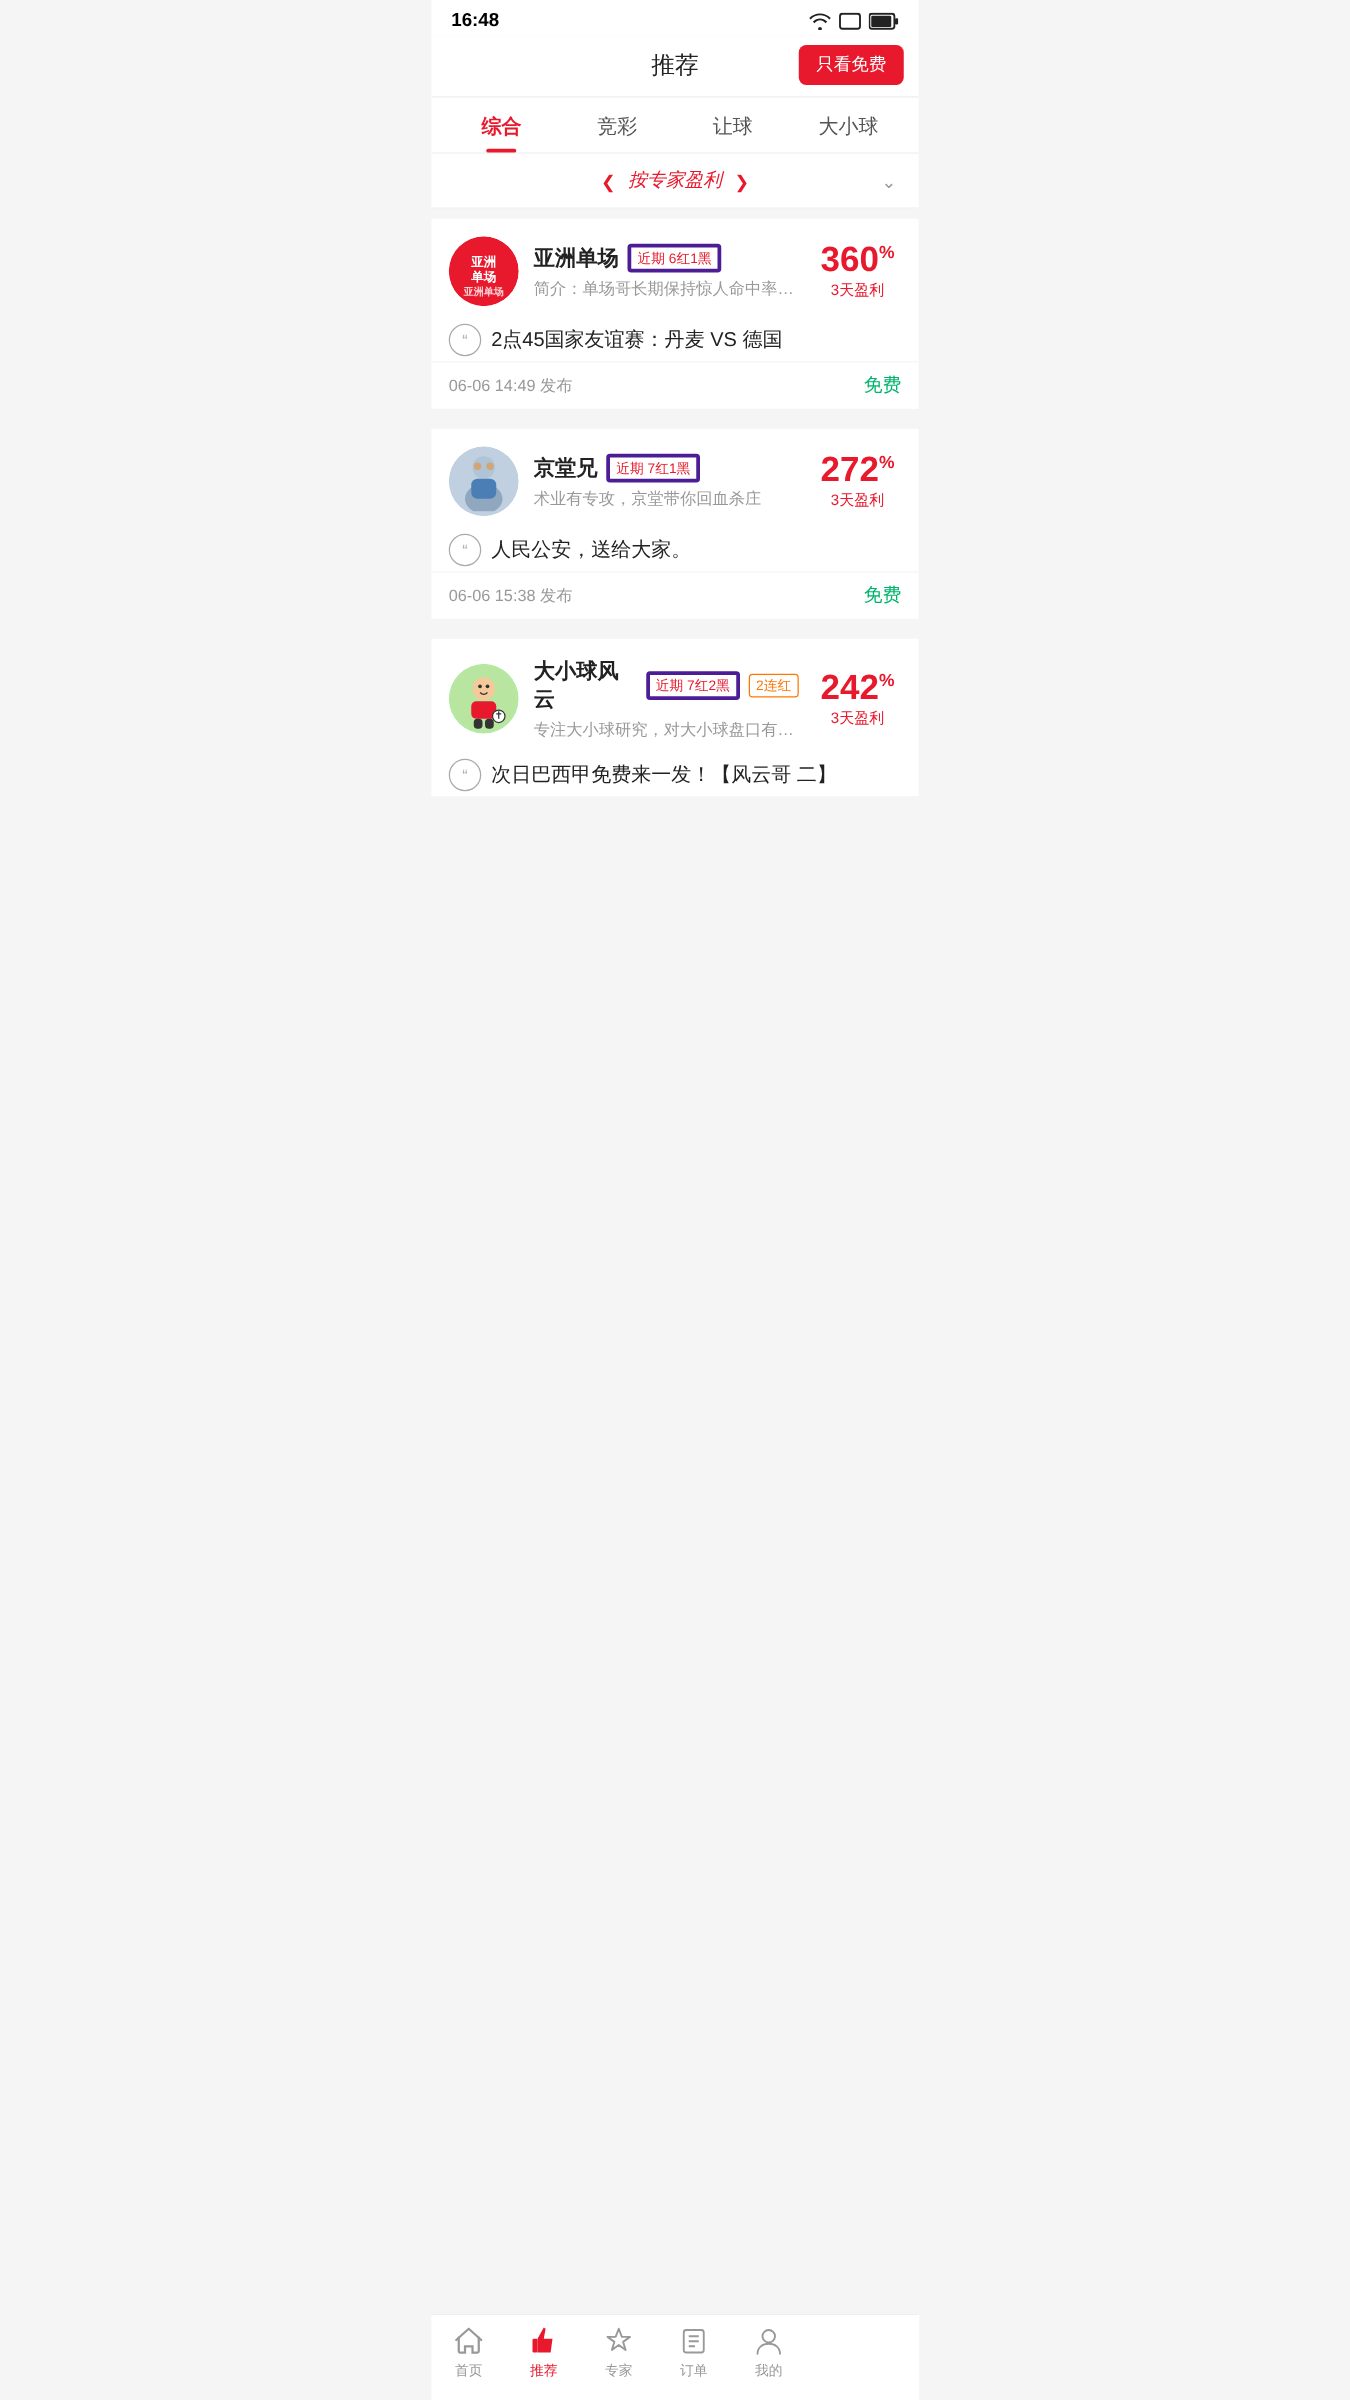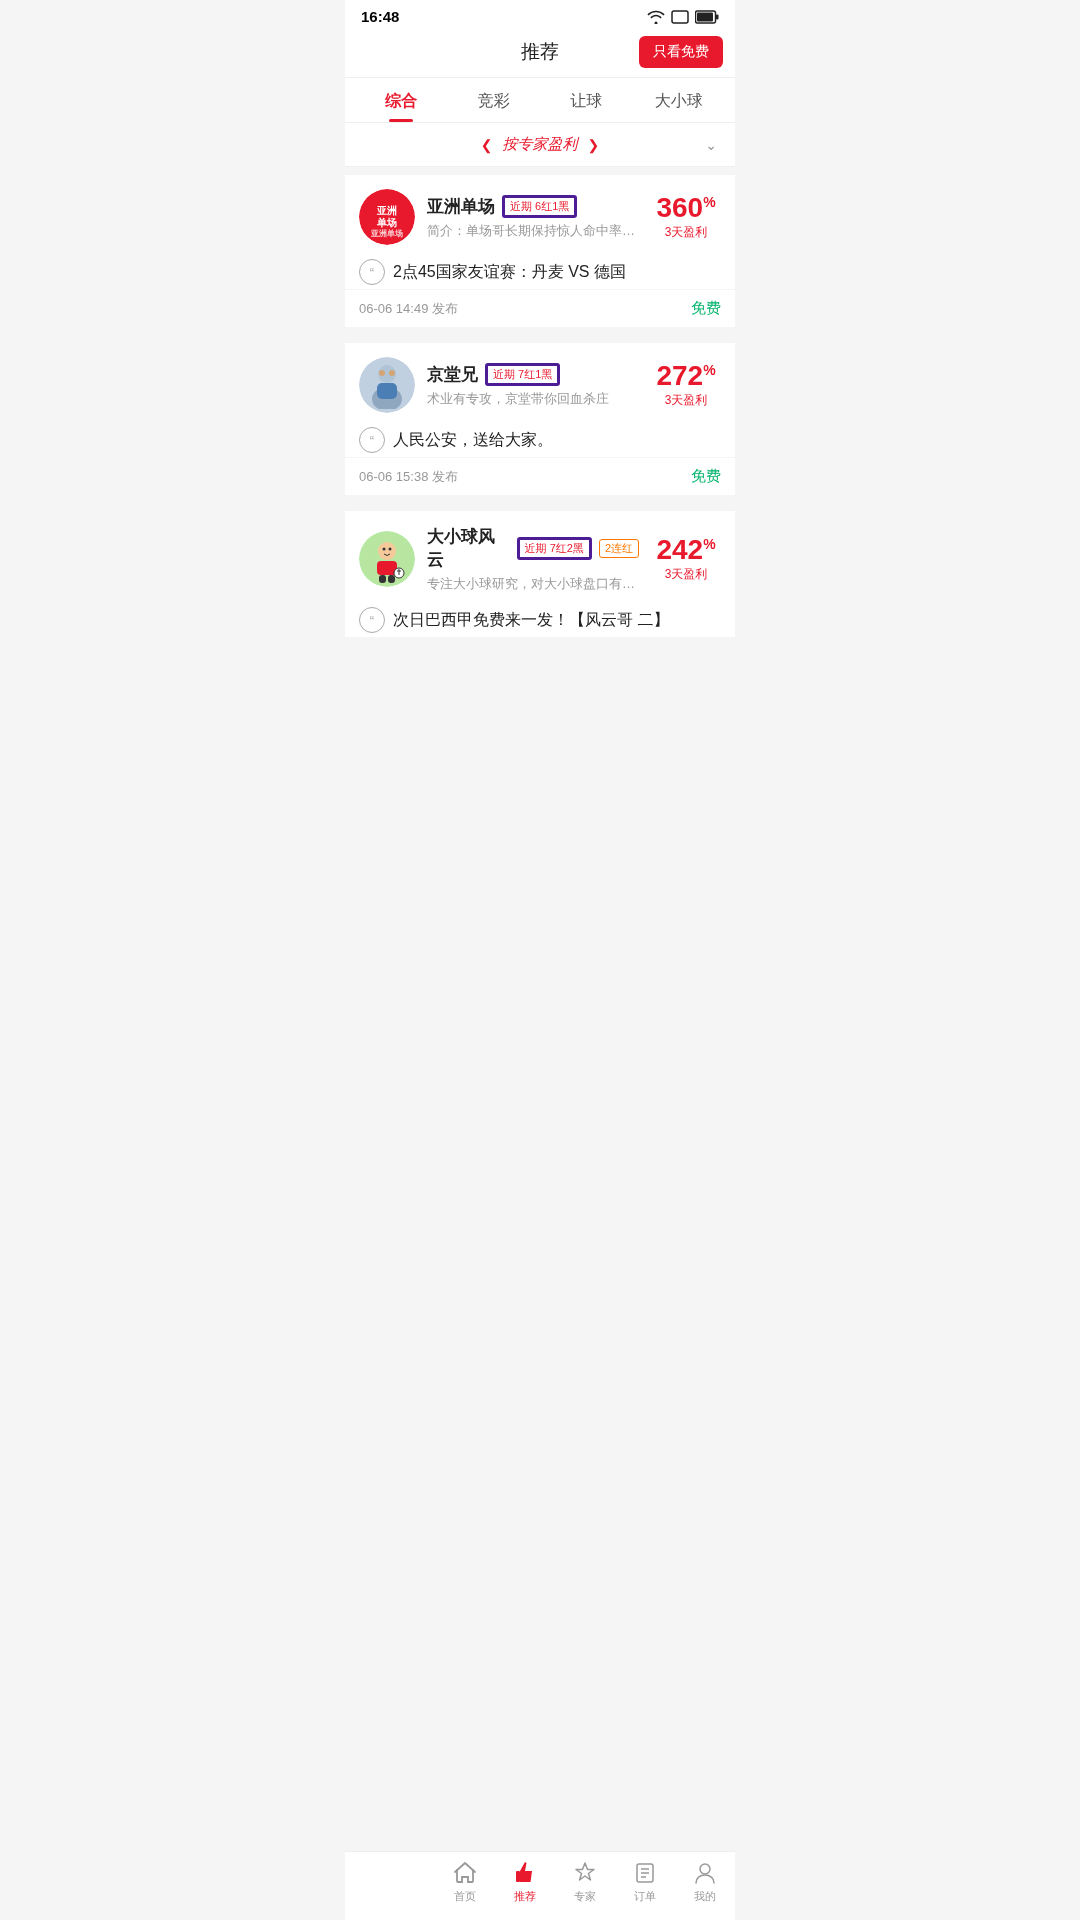--- a/index.html
+++ b/index.html
@@ -281,21 +281,21 @@
     }
     .bottom-nav {
       position: fixed;
       bottom: 0;
       left: 50%;
       transform: translateX(-50%);
       width: 390px;
       background: #fff;
       border-top: 1px solid #eee;
       display: flex;
-      justify-content: flex-end;
+      justify-content: flex-start;
       align-items: center;
       padding: 8px 0 16px;
       z-index: 100;
     }
     .nav-item {
       display: flex;
       flex-direction: column;
       align-items: center;
       gap: 3px;
       cursor: pointer;

